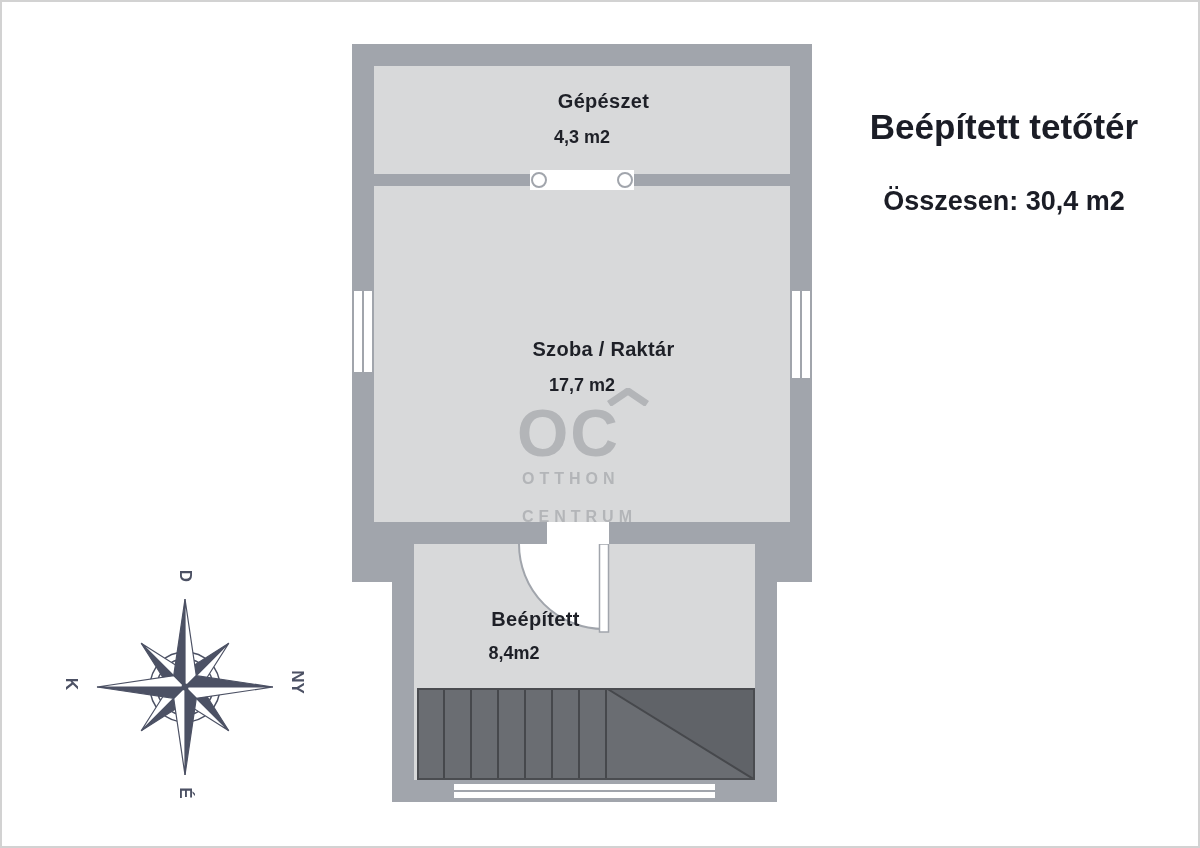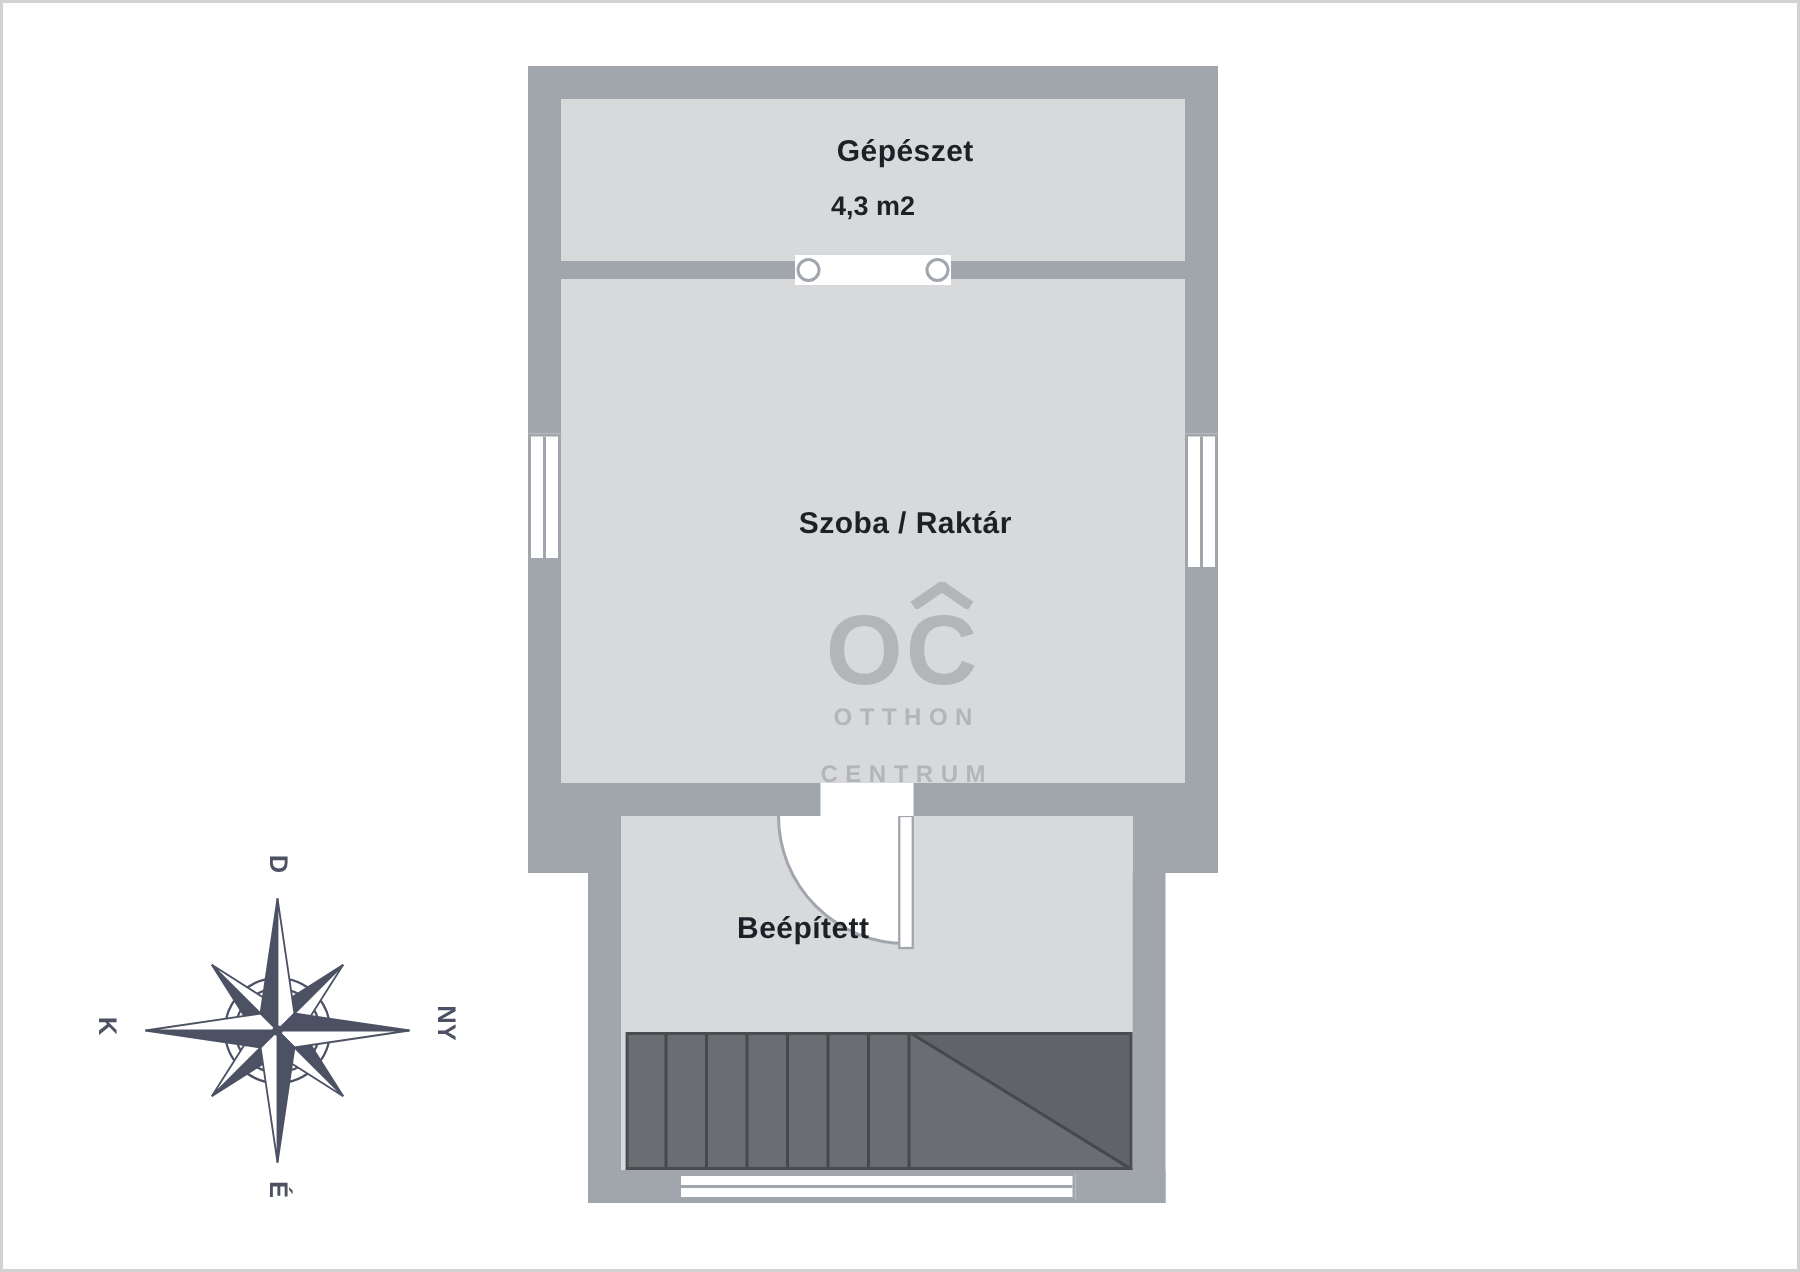--- a/index.html
+++ b/index.html
@@ -26,39 +26,43 @@
   .room-label { position:absolute; text-align:center; color:var(--text,#1e2027); }
   .room-name  { font-size:20px; font-weight:bold; letter-spacing:0.3px;padding-left:43px; }
   .room-area  { font-size:18px; font-weight:bold; margin-top:14px; }
 
   .header { position:absolute; left:810px; top:104px; width:384px;
             text-align:center; color:var(--title_text,#1b1d26); }
   .header h1 { font-size:35px; font-weight:bold; letter-spacing:0; line-height:42px; }
   .header .total { font-size:27px; font-weight:bold; margin-top:38px; }
 
   .watermark { position:absolute; left:515px; top:386px; width:170px;
-               text-align:center; color:var(--watermark,#b3b5b8); }
+               text-align:left; color:var(--watermark,#b3b5b8); }
   .wm-roof { position:absolute; left:88px; top:0; width:46px; height:18px; }
   .wm-letters { font-size:66px; font-weight:bold; letter-spacing:2px;
                 line-height:1; margin-top:12px; }
   .wm-line { font-size:16px; font-weight:bold; letter-spacing:5px;
              padding-left:5px; margin-top:4px; color:var(--watermark,#b3b5b8); }
   .wm-line + .wm-line { margin-top:20px; }
 
   .compass { position:absolute; left:50px; top:558px; width:266px; height:246px; }
   .compass .star { position:absolute; left:43px; top:37px; width:180px; height:180px; }
   .cdir { position:absolute; width:30px; height:24px; display:flex;
           align-items:center; justify-content:center; font-size:17px;
           font-weight:bold; color:var(--compass,#4c5164); transform:rotate(90deg); }
 </style>
 </head>
 <body>
 
 <div class="page">
 
+  <section class="header">
+    <h1>Beépített tetőtér</h1>
+    <div class="total">Összesen: 30,4 m2</div>
+  </section>
 
   <div>
 
     <div class="wall" style="left:350px;top:42px;width:460px;height:500px;"></div>
     <div class="floor" style="left:372px;top:64px;width:416px;height:456px;"></div>
 
     <div class="wall" style="left:350px;top:542px;width:62px;height:38px;"></div>
     <div class="wall" style="left:753px;top:542px;width:57px;height:38px;"></div>
 
     <div class="floor" style="left:412px;top:542px;width:341px;height:236px;"></div>
@@ -98,23 +102,25 @@
       </g>
       <rect x="1" y="1" width="336" height="90" fill="none" stroke="#4a4c50" stroke-width="2"></rect>
     </svg>
 
     <div class="room-label" style="left:372px;top:88px;width:416px;">
       <div class="room-name">Gépészet</div>
       <div class="room-area">4,3 m2</div>
     </div>
     <div class="room-label" style="left:372px;top:336px;width:416px;">
       <div class="room-name">Szoba / Raktár</div>
+      <div class="room-area">17,7 m2</div>
     </div>
     <div class="room-label" style="left:412px;top:606px;width:200px;">
       <div class="room-name">Beépített</div>
+      <div class="room-area" style="margin-top:12px;">8,4m2</div>
     </div>
 
     <div class="watermark">
       <svg class="wm-roof" viewBox="0 0 46 18">
         <polyline points="4,16 23,3 42,16" fill="none" stroke="#b3b5b8" stroke-width="7"></polyline>
       </svg>
       <div class="wm-letters">OC</div>
       <div class="wm-line">OTTHON</div>
       <div class="wm-line">CENTRUM</div>
     </div>

